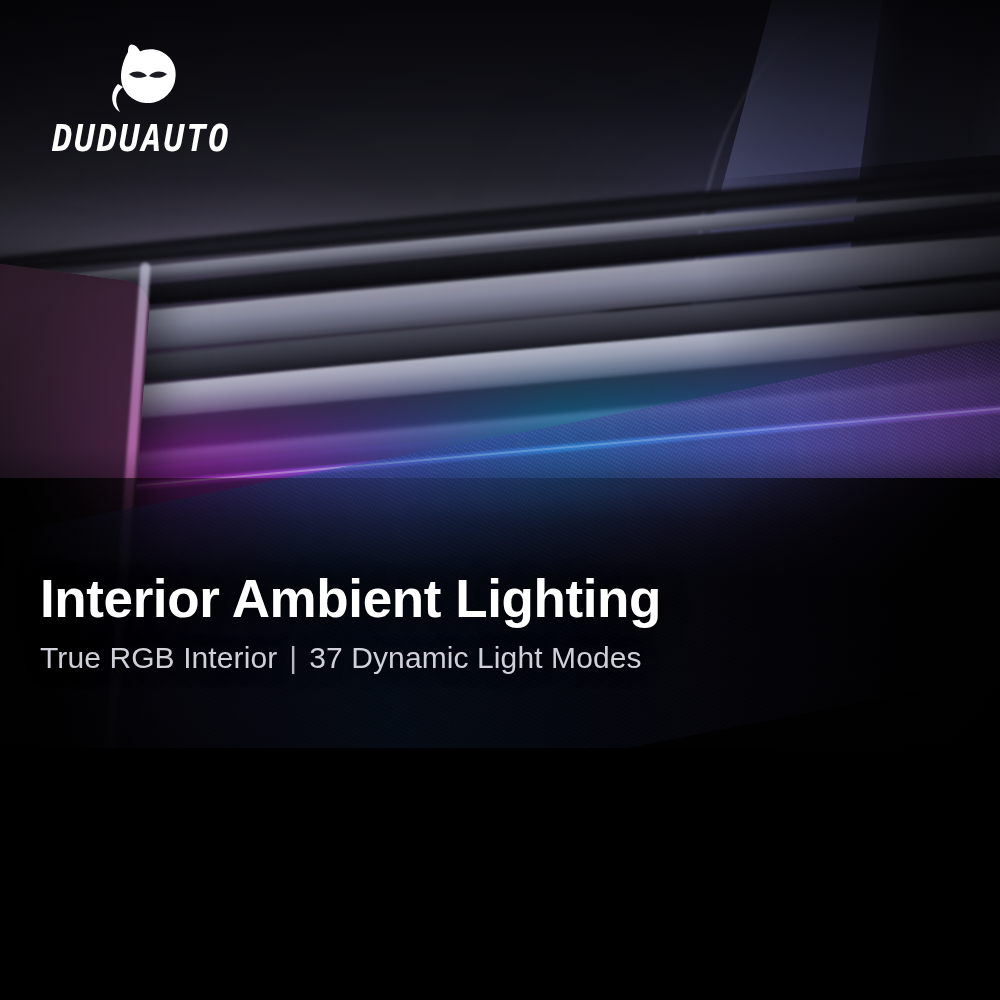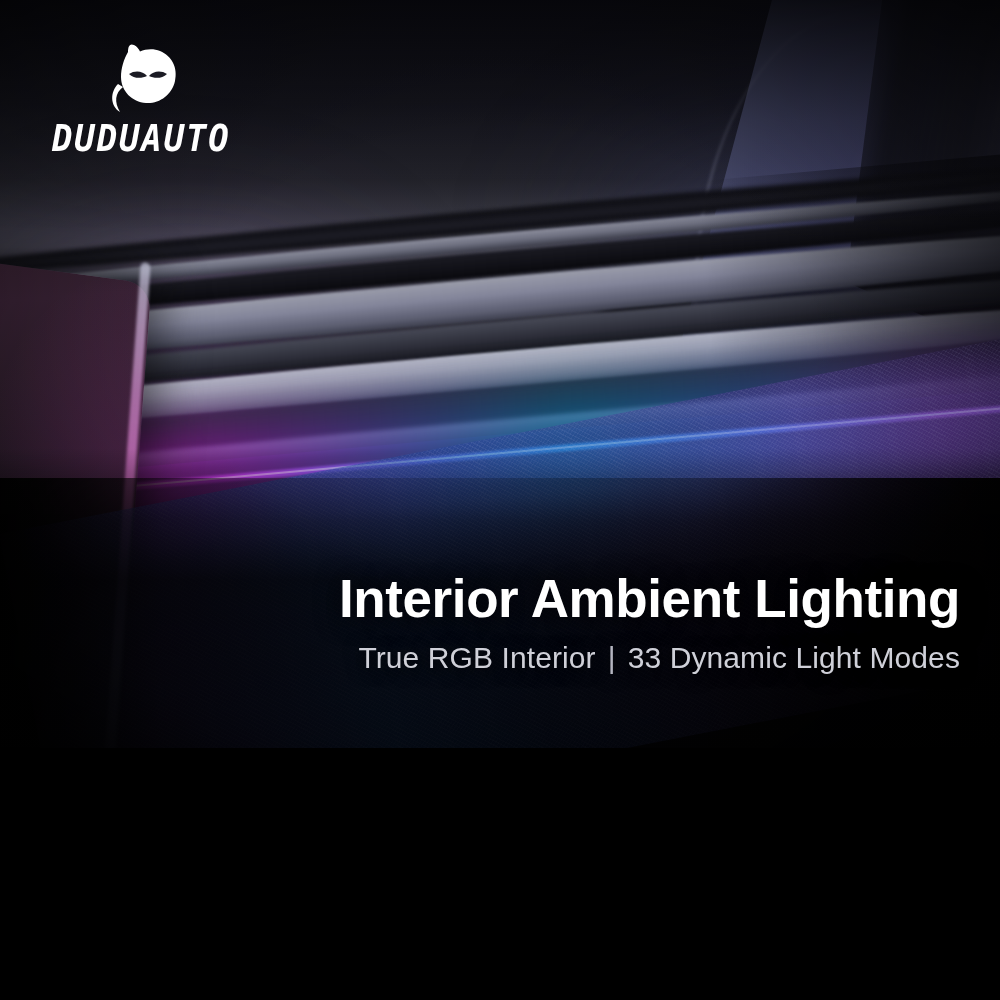--- a/index.html
+++ b/index.html
@@ -423,21 +423,21 @@
     transform-origin: left center;
     white-space: nowrap;
   }
 
   
   .caption {
     position: absolute;
     left: 0;
     right: 0;
     bottom: 72px;
-    text-align: right;
+    text-align: left;
     padding: 0 40px;
   }
   .headline {
     font-size: 53px;
     line-height: 1.04;
     font-weight: 700;
     color: #ffffff;
     letter-spacing: -0.4px;
     margin: 0 0 14px 0;
     text-shadow: 0 2px 26px rgba(0,0,0,0.85);
@@ -521,17 +521,17 @@
       <path d="M25 36 C31 32, 39 33, 43 38 C38 40.5, 30 41, 25 36 Z" fill="#1b1b24"></path>
 
       <path d="M63 36 C57 32, 49 33, 45 38 C50 40.5, 58 41, 63 36 Z" fill="#1b1b24"></path>
     </svg>
     <div class="logo-word">DUDUAUTO</div>
   </div>
 
   <div class="caption">
     <h1 class="headline">Interior Ambient Lighting</h1>
     <p class="subline">
-      <span>True RGB Interior</span><span class="sub-sep">|</span><span>33 Dynamic Light Modes</span>
+      <span>True RGB Interior</span><span class="sub-sep">|</span><span>37 Dynamic Light Modes</span>
     </p>
   </div>
 
 </div>
 
 </body></html>

